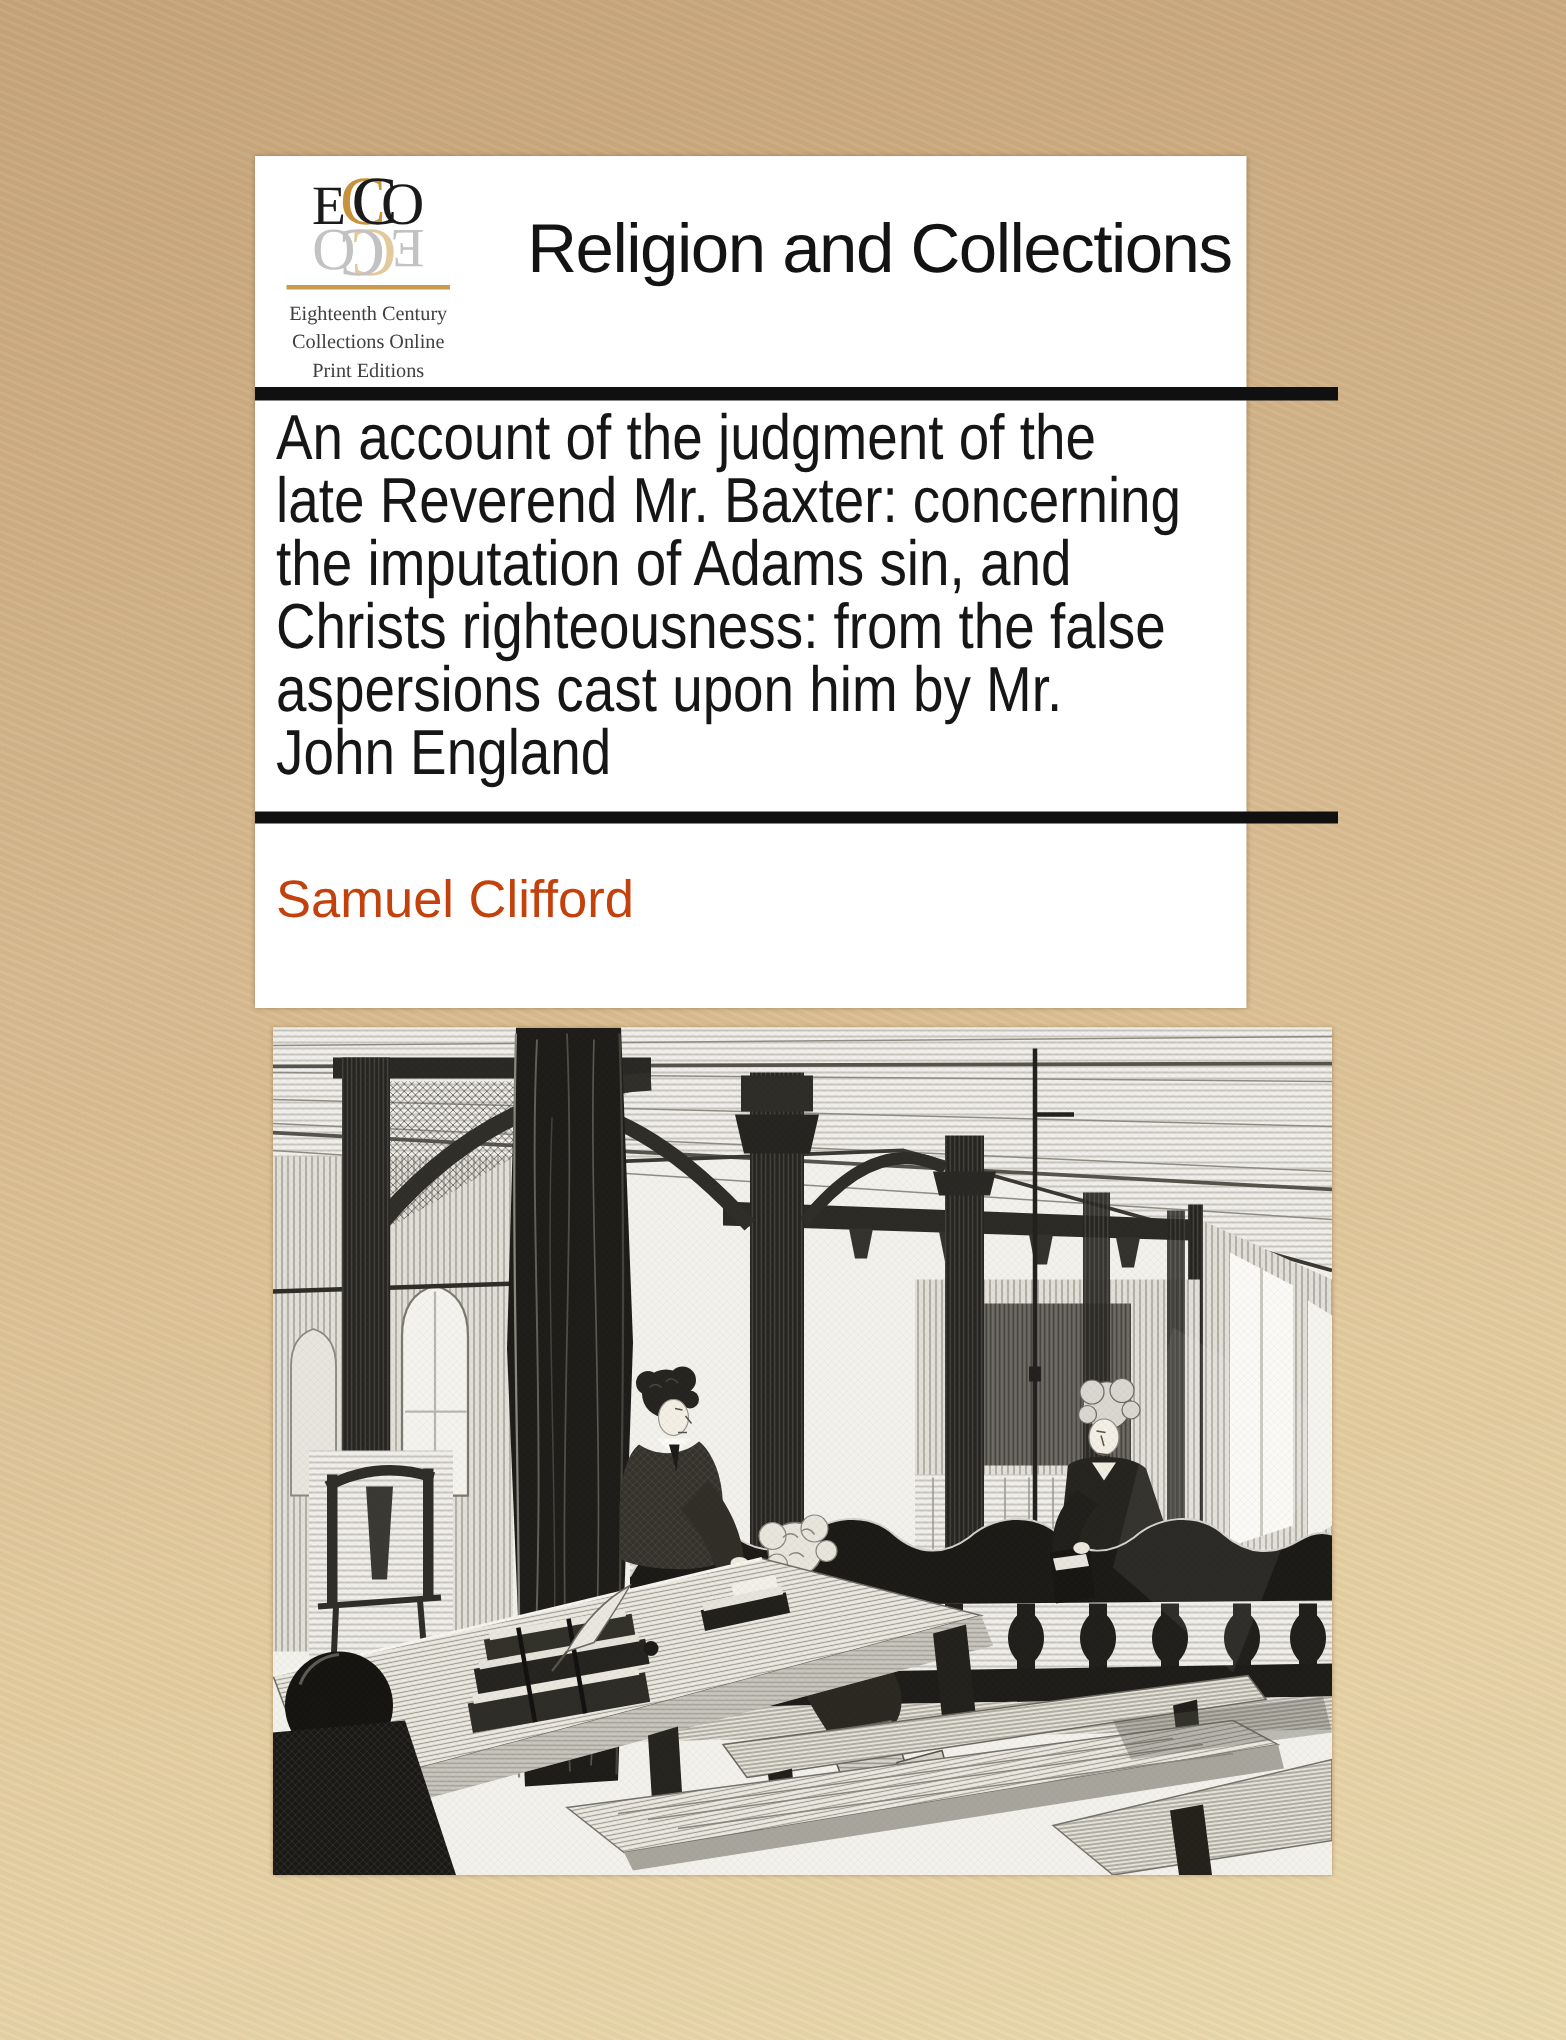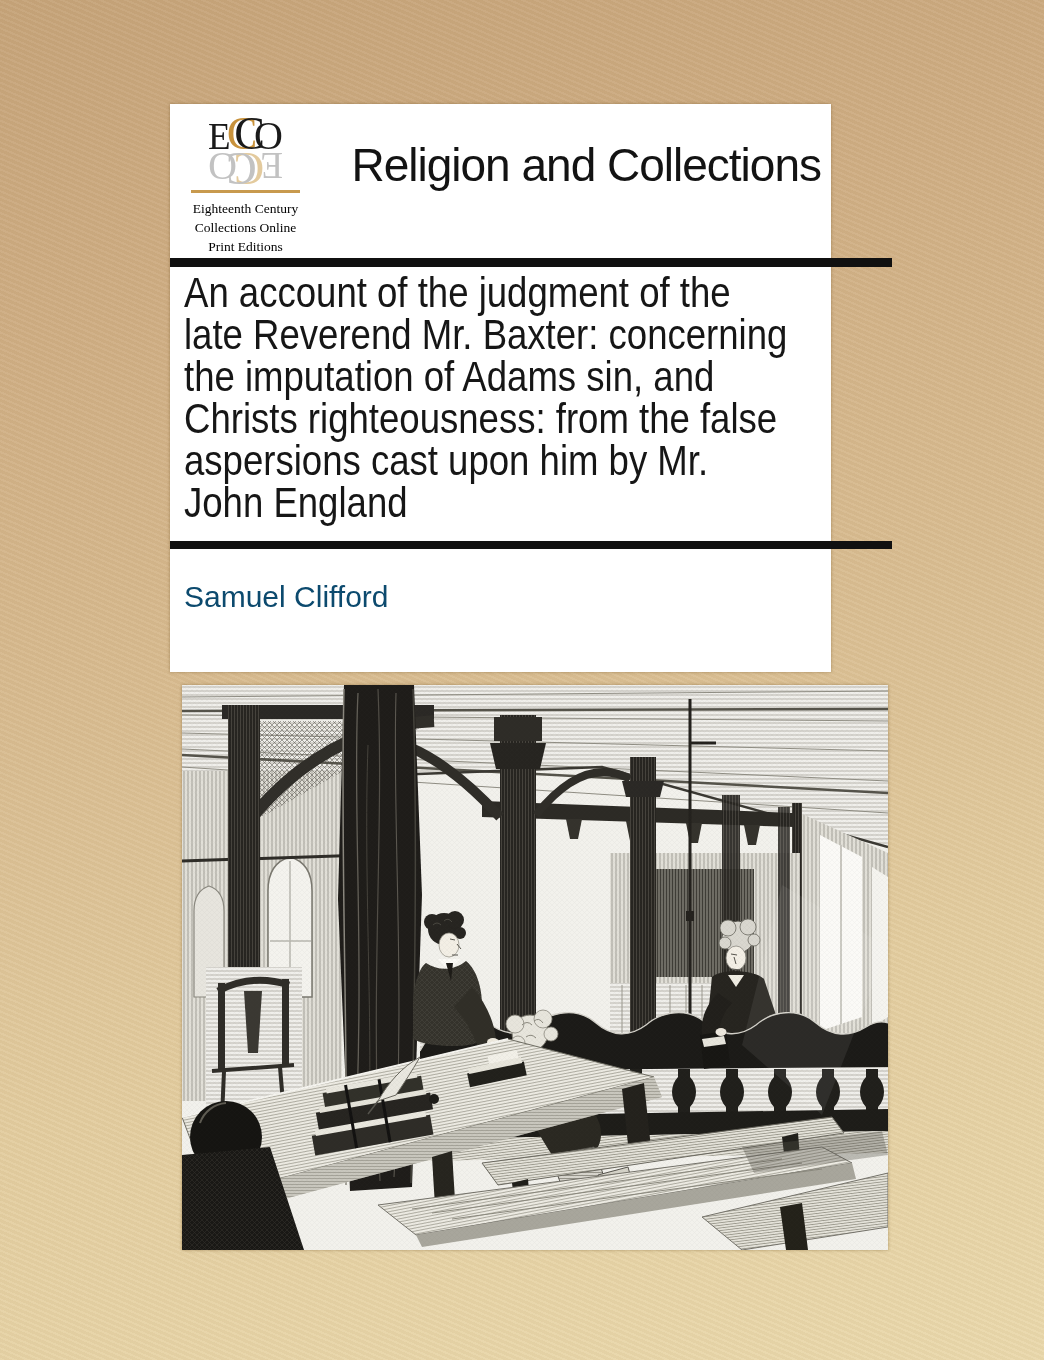--- a/index.html
+++ b/index.html
@@ -19,36 +19,36 @@
   .wordmark{font-family:"Liberation Serif",serif;white-space:nowrap;line-height:40px;height:44px;}
   .wordmark span{display:inline-block;vertical-align:baseline;}
   .L-e{font-size:37px;}
   .L-c1{font-size:46px;margin-left:-4px;}
   .L-c2{font-size:46px;margin-left:-23px;}
   .L-o{font-size:40px;margin-left:-11px;}
   .reflect{transform:rotate(180deg);margin-top:-10px;opacity:.8;height:40px;}
   .brand-rule{height:3px;width:109px;margin:2px auto 6px auto;}
   .tagline{
     font-family:"Liberation Serif",serif;font-size:13.5px;line-height:19px;
-    color:#000000;white-space:pre-line;
+    color:#404040;white-space:pre-line;
   }
   
   .category{
     position:absolute;top:34px;right:10px;font-size:46px;letter-spacing:-1px;
     color:#131313;
   }
   .rule{position:absolute;left:0;width:722px;background:#101010;}
   .rule-1{top:154px;height:9px;}
   .rule-2{top:437px;height:8px;}
   .title{
     position:absolute;left:14px;top:168px;width:830px;
     font-size:42.5px;line-height:42px;color:#161616;
     transform:scaleX(.86);transform-origin:0 0;white-space:pre-line;
   }
-  .author{position:absolute;left:14px;top:476px;font-size:30px;color:#0c4a6e;}
+  .author{position:absolute;left:14px;top:476px;font-size:35px;color:#c2410c;}
   
   .illustration{
     position:absolute;left:182px;top:685px;width:706px;height:565px;
     box-shadow:0 0 3px rgba(100,70,25,.45);background:#f4f3ef;
   }
   .illustration svg{display:block;}
 </style>
 </head>
 <body>
 

